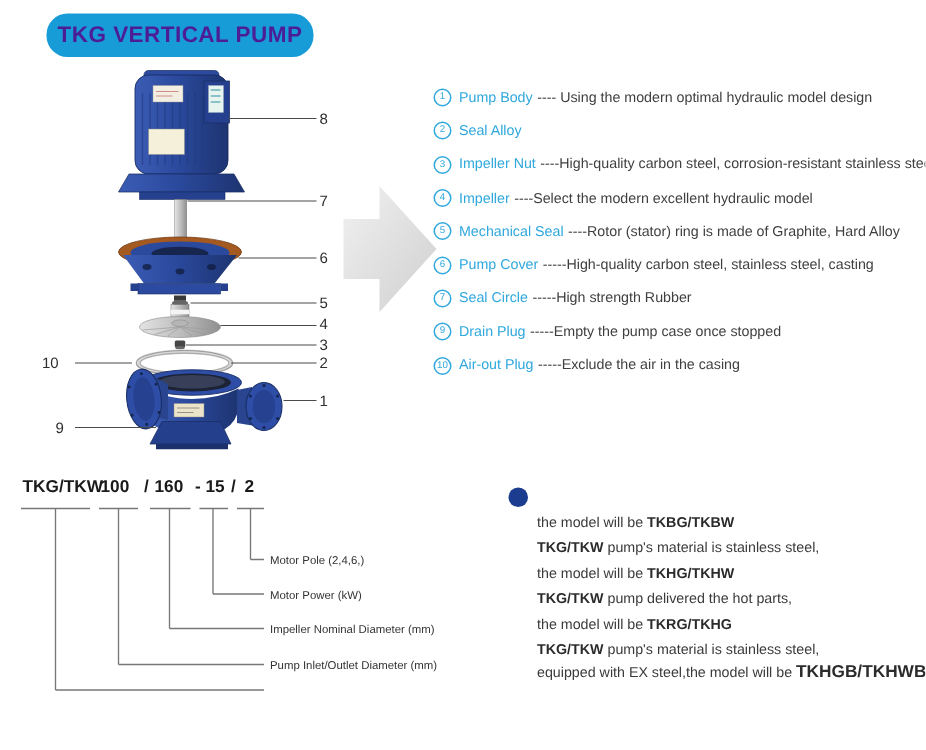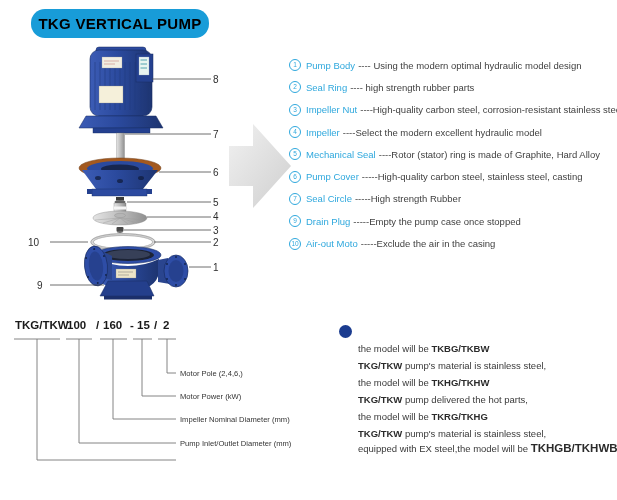--- a/index.html
+++ b/index.html
@@ -7,21 +7,21 @@
   .page {
     position:relative; width:617px; height:500px; background:#ffffff;
     font-family:"Liberation Sans", sans-serif; overflow:hidden;
   }
   
   .banner {
     position:absolute; left:31px; top:9px; width:178px; height:29px;
     background:#189cd8; border-radius:14px;
     display:flex; align-items:center; justify-content:center;
   }
-  .banner span { color:#000000; font-weight:bold; font-size:15px; letter-spacing:.3px; }
+  .banner span { color:#4c1d95; font-weight:bold; font-size:15px; letter-spacing:.3px; }
 
   
   .pump-svg { position:absolute; left:0; top:38px; }
   .callout-num { font-size:10px; fill:#2e2e2e; font-family:"Liberation Sans",sans-serif; }
   .callout-line { stroke:#4a4a4a; stroke-width:.8; }
 
   
   .parts-list { position:absolute; left:289px; top:54px; width:326px; }
   .part-row { display:flex; align-items:center; height:22.3px; white-space:nowrap; font-size:9.5px; }
   .pnum {
@@ -188,22 +188,21 @@
   </svg>
 
   <div class="parts-list">
     <div class="part-row">
       <span class="pnum">1</span>
       <span class="pname">Pump Body</span>
       <span class="pdesc">---- Using the modern optimal hydraulic model design</span>
     </div>
     <div class="part-row">
       <span class="pnum">2</span>
-      <span class="pname">Seal Ring</span>
-      <span class="pdesc">---- high strength rubber parts</span>
+      <span class="pname">Seal Alloy</span>
     </div>
     <div class="part-row">
       <span class="pnum">3</span>
       <span class="pname">Impeller Nut</span>
       <span class="pdesc">----High-quality carbon steel, corrosion-resistant stainless steel</span>
     </div>
     <div class="part-row">
       <span class="pnum">4</span>
       <span class="pname">Impeller</span>
       <span class="pdesc">----Select the modern excellent hydraulic model</span>
@@ -223,21 +222,21 @@
       <span class="pname">Seal Circle</span>
       <span class="pdesc">-----High strength Rubber</span>
     </div>
     <div class="part-row">
       <span class="pnum">9</span>
       <span class="pname">Drain Plug</span>
       <span class="pdesc">-----Empty the pump case once stopped</span>
     </div>
     <div class="part-row">
       <span class="pnum">10</span>
-      <span class="pname">Air-out Moto</span>
+      <span class="pname">Air-out Plug</span>
       <span class="pdesc">-----Exclude the air in the casing</span>
     </div>
   </div>
 
   <span class="seg" style="left:15px">TKG/TKW</span>
   <span class="seg" style="left:67px">100</span>
   <span class="seg" style="left:96px">/</span>
   <span class="seg" style="left:103px">160</span>
   <span class="seg" style="left:130px">-</span>
   <span class="seg" style="left:137px">15</span>

